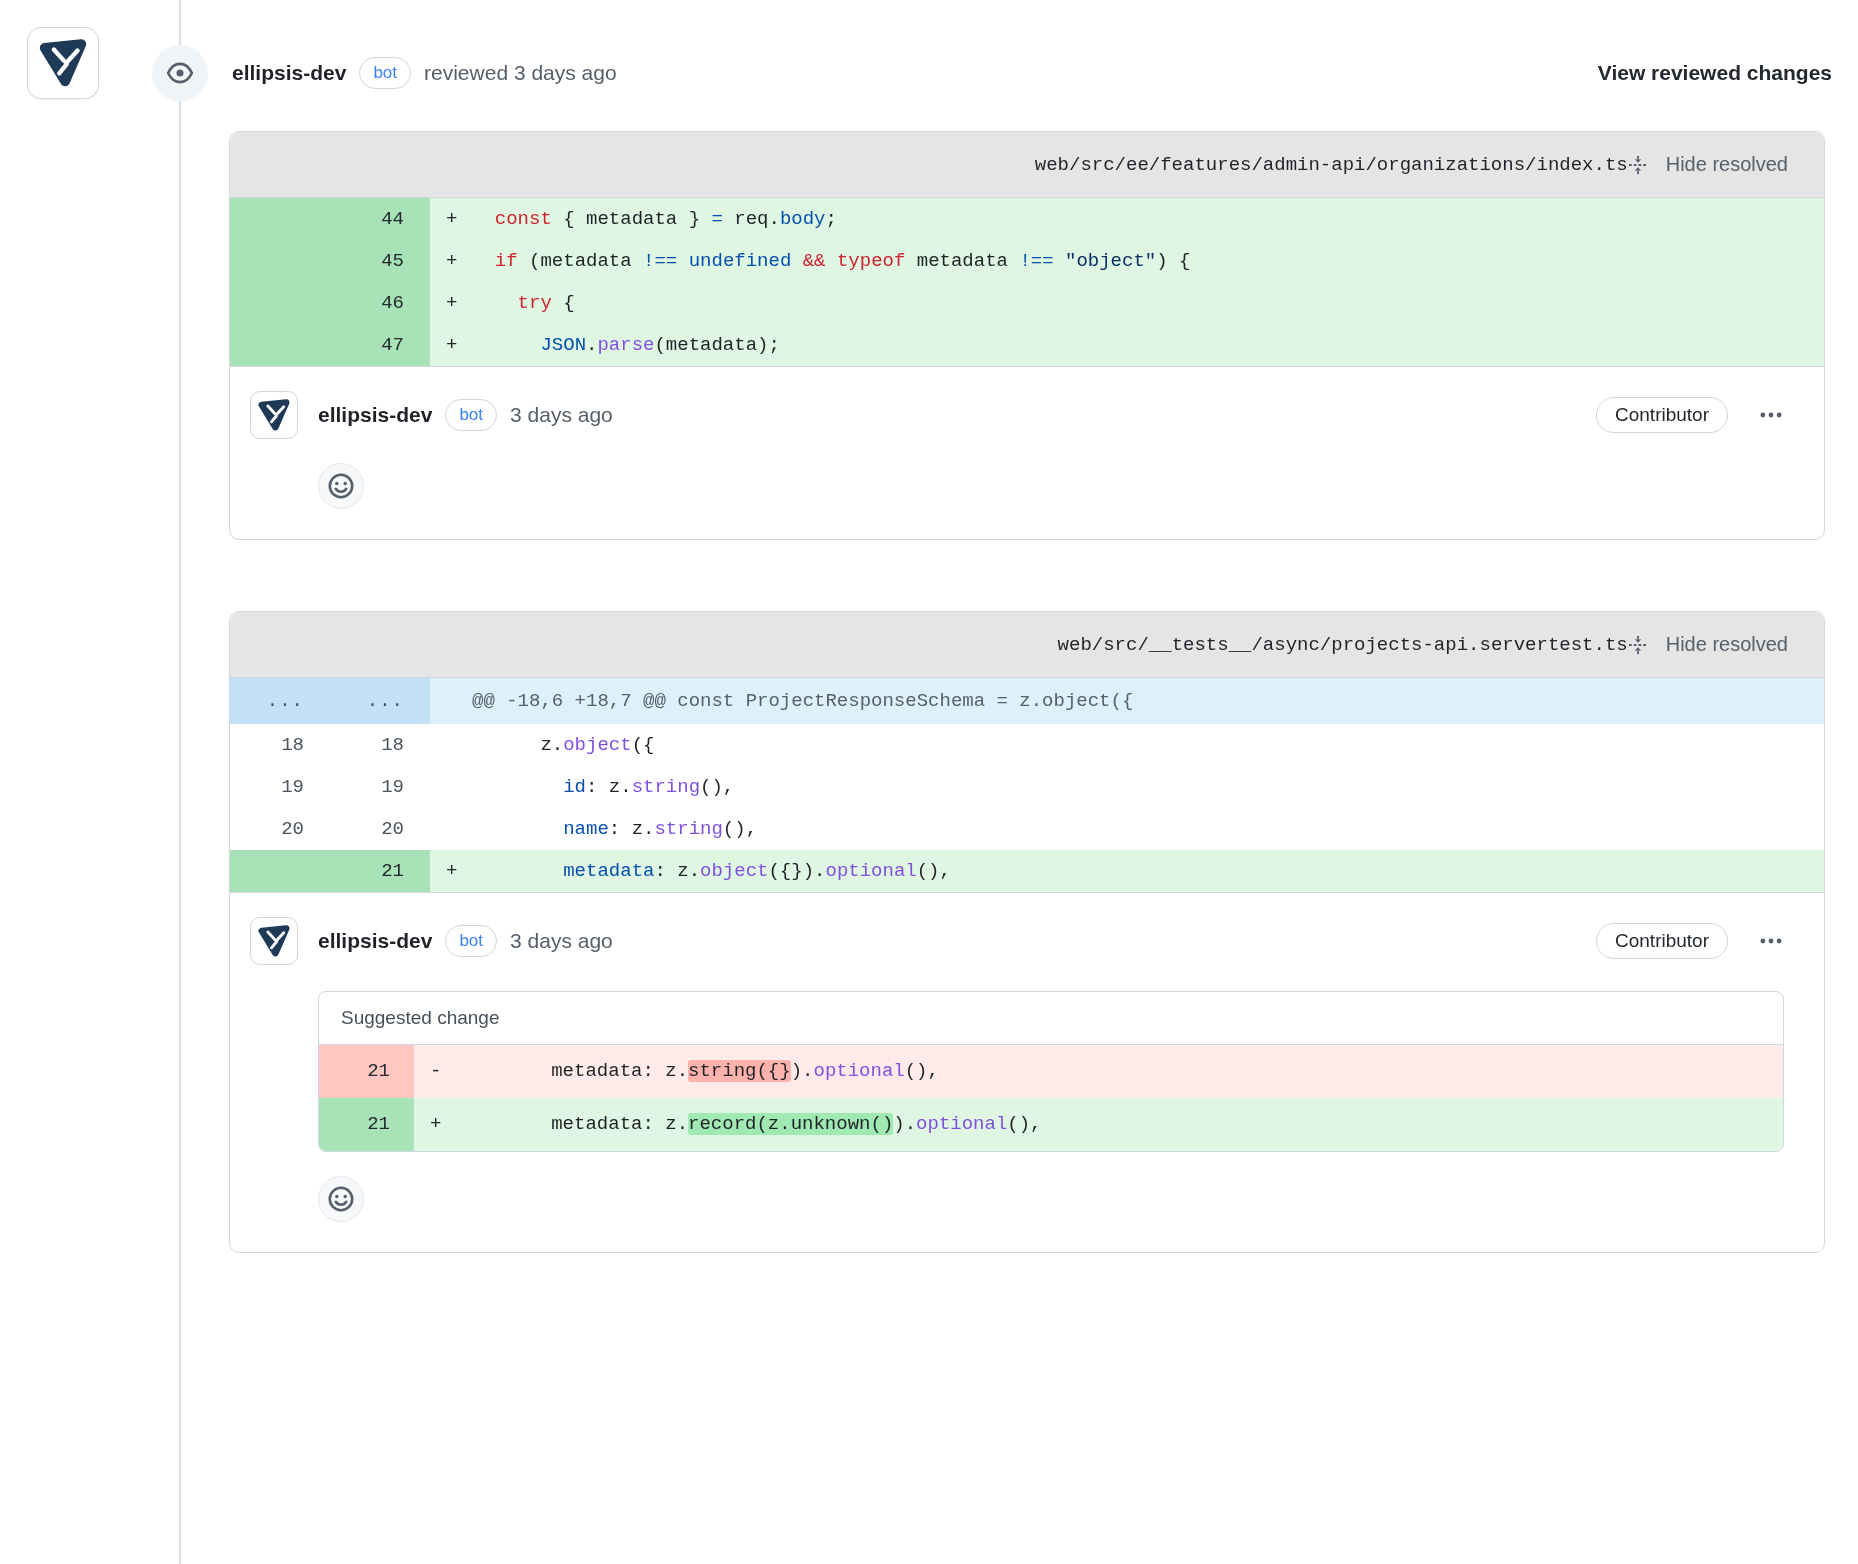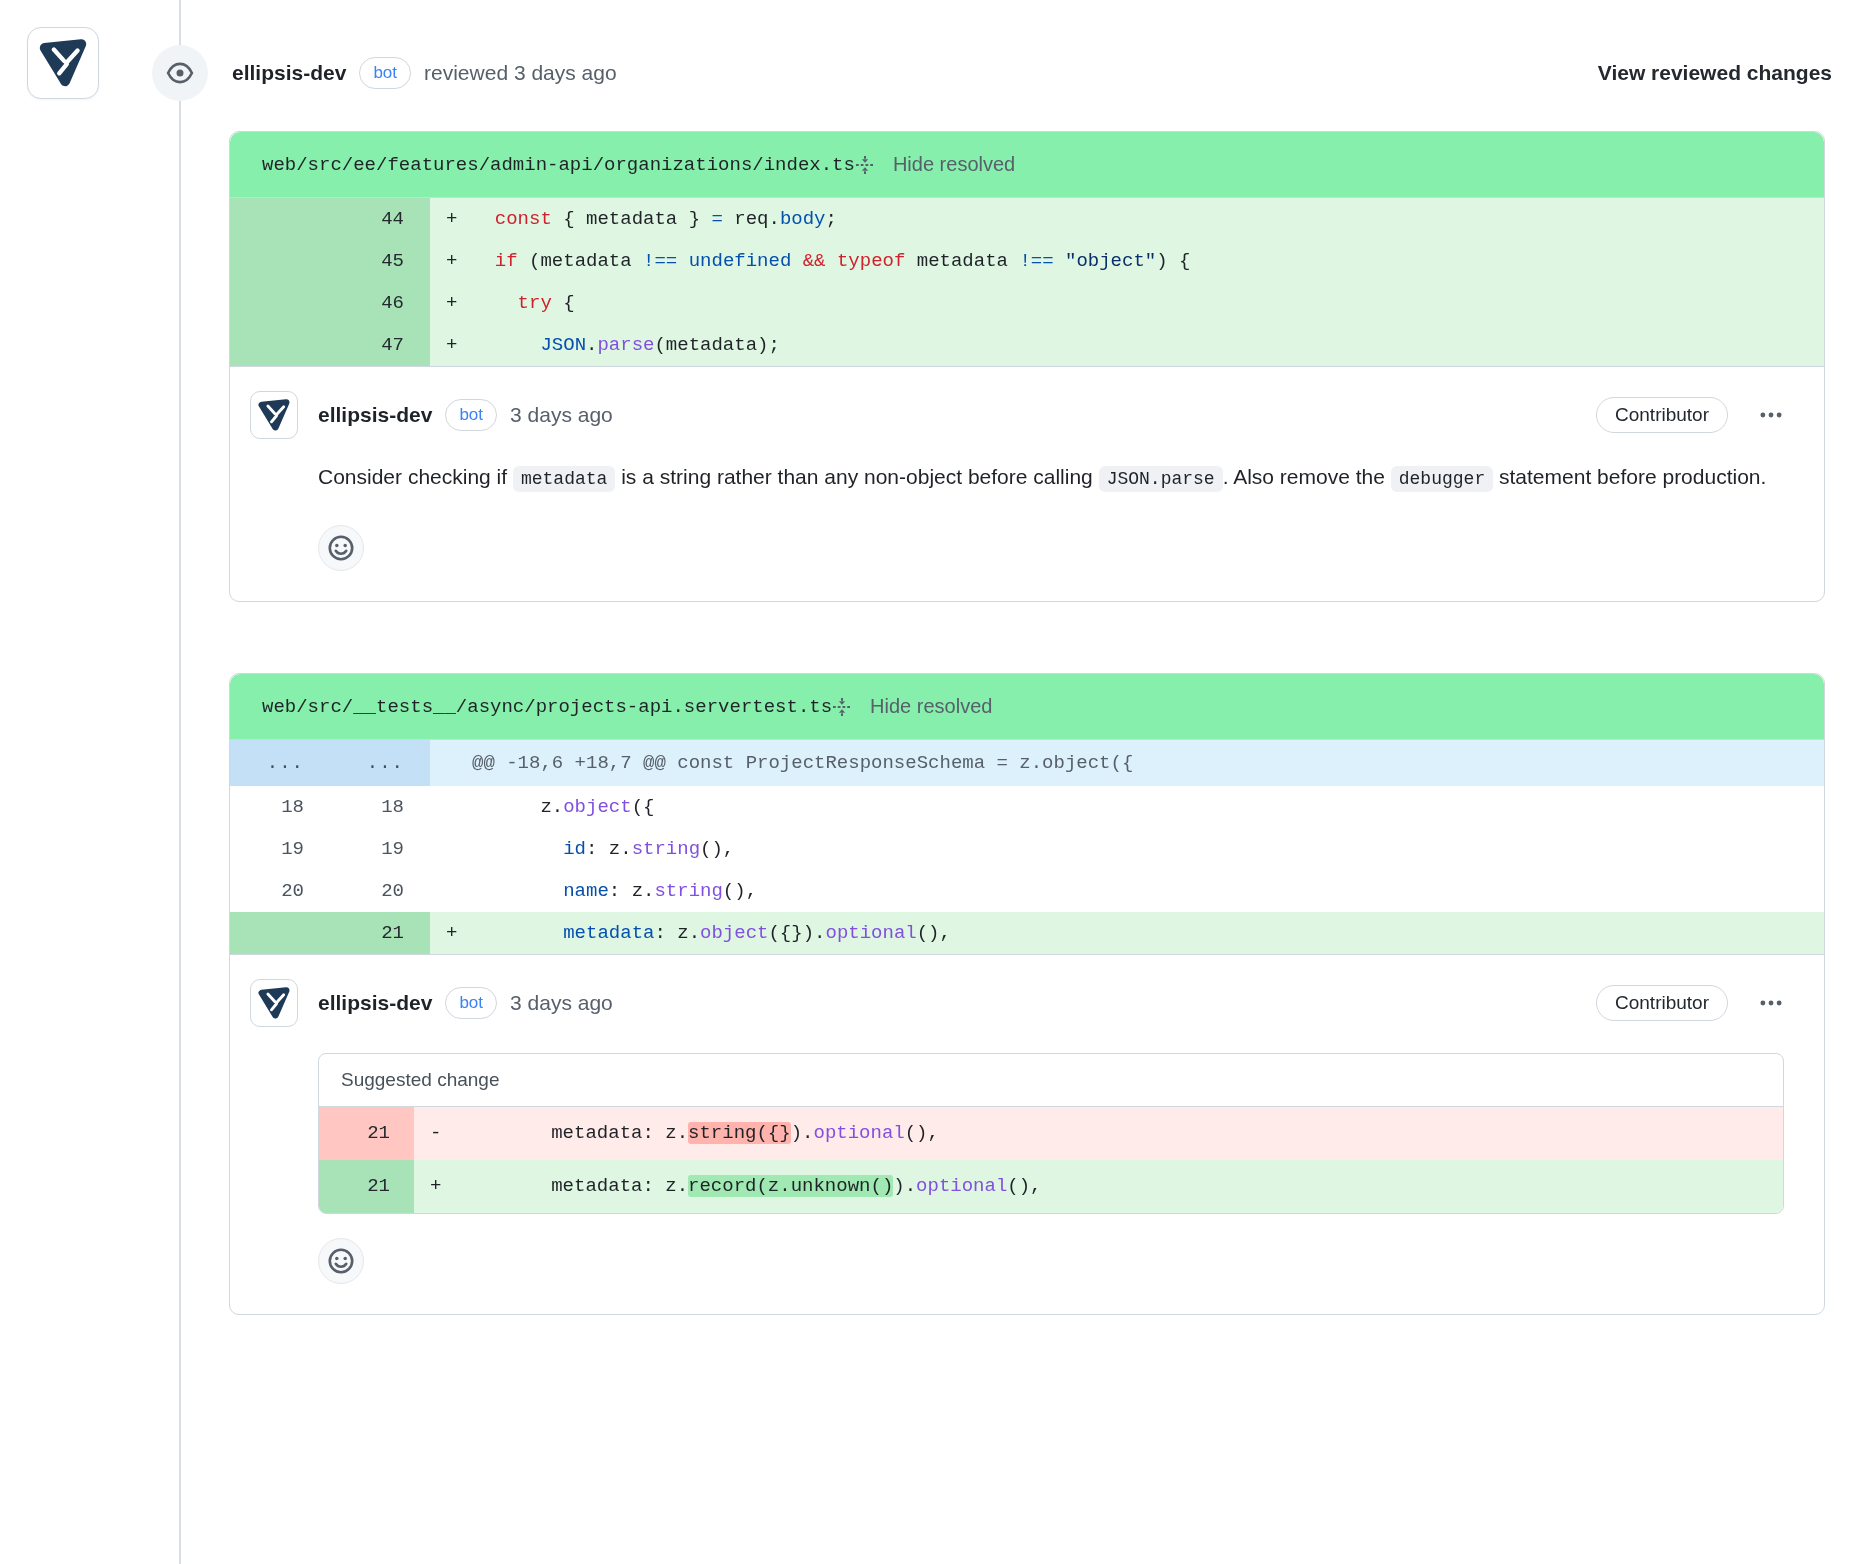--- a/index.html
+++ b/index.html
@@ -61,23 +61,23 @@
     margin-left: 229px;
     width: 1596px;
     border: 1px solid #d0d7de;
     border-radius: 10px;
     background: #fff;
     position: relative;
   }
   .card.first { margin-top: 131px; }
   .card.second { margin-top: 71px; }
   .file-header {
-    display: flex; align-items: center; justify-content: flex-start;
+    display: flex; align-items: center; justify-content: flex-end;
     height: 66px;
-    background: #86efac;
+    background: #e5e5e5;
     border-bottom: 1px solid #d0d7de;
     border-radius: 10px 10px 0 0;
     padding: 0 36px 0 32px;
   }
   .file-path {
     font-family: "Liberation Mono", "DejaVu Sans Mono", monospace;
     font-size: 19px;
     color: #1f2328;
     cursor: pointer;
   }
@@ -291,21 +291,20 @@
             <span class="role-pill">Contributor</span>
             <button class="kebab-btn">
               <svg viewBox="0 0 16 16" width="26" height="26" fill="currentColor">
                 <circle cx="3" cy="8" r="1.5"></circle>
                   <circle cx="8" cy="8" r="1.5"></circle>
                   <circle cx="13" cy="8" r="1.5"></circle>
               </svg>
             </button>
           </span>
         </div>
-        <p class="comment-body">Consider checking if <code class="inline-code">metadata</code> is a string rather than any non-object before calling <code class="inline-code">JSON.parse</code>. Also remove the <code class="inline-code">debugger</code> statement before production.</p>
         <button class="smiley-btn">
           <svg viewBox="0 0 16 16" width="28" height="28">
             <circle cx="8" cy="8" r="6.4" fill="none" stroke="currentColor" stroke-width="1.5"></circle>
             <circle cx="5.6" cy="6.5" r="1" fill="currentColor"></circle>
             <circle cx="10.4" cy="6.5" r="1" fill="currentColor"></circle>
             <path d="M5 9.6 c0.7 1.1 1.75 1.7 3 1.7 s2.3 -0.6 3 -1.7" fill="none" stroke="currentColor" stroke-width="1.5" stroke-linecap="round"></path>
           </svg>
         </button>
       </div>
     </div>

